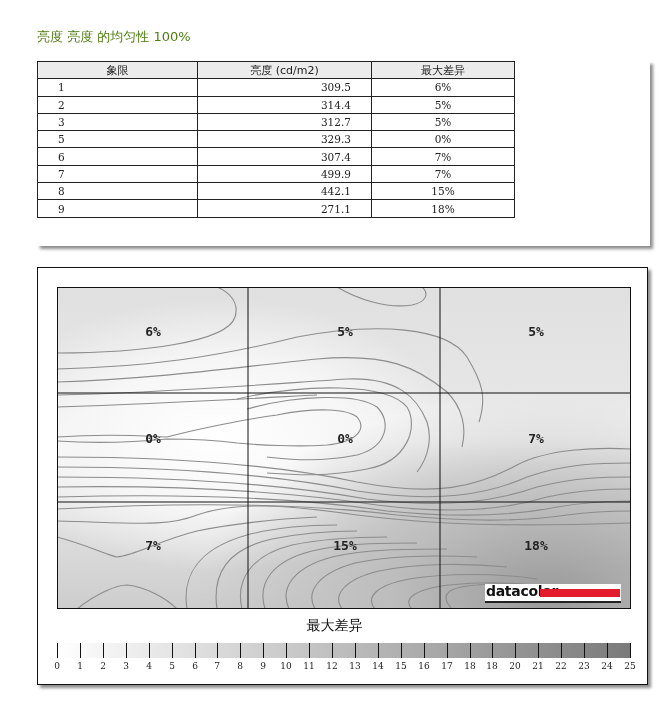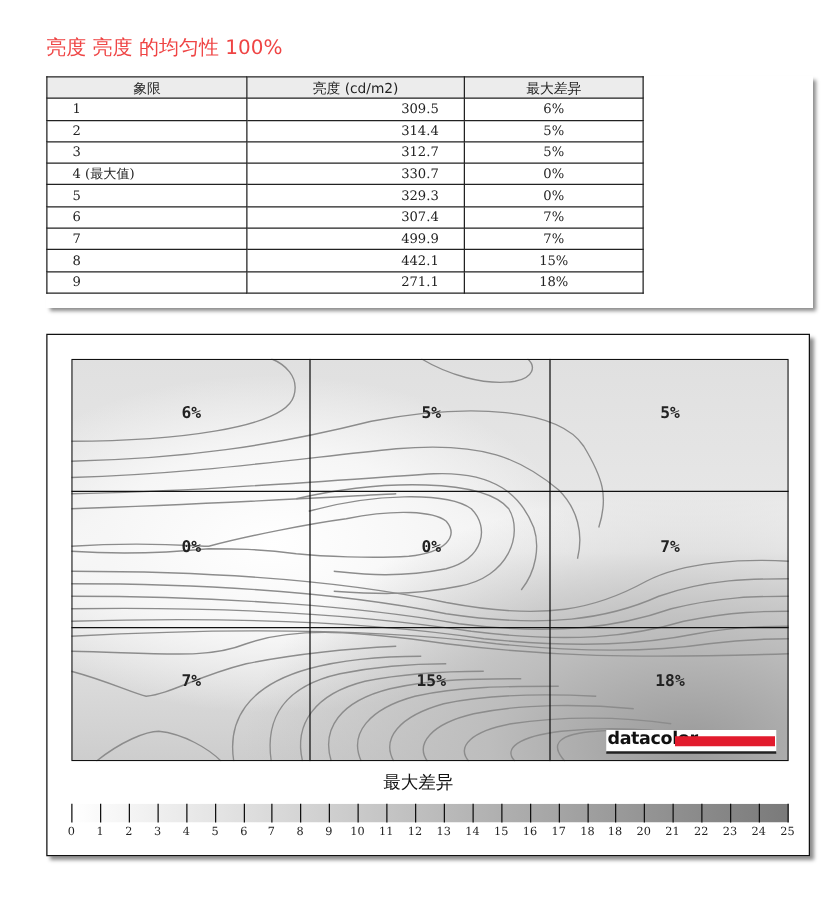--- a/index.html
+++ b/index.html
@@ -1,19 +1,19 @@
 <!DOCTYPE html>
 <html><head>
 <meta charset="utf-8">
 <style>
   html, body { margin:0; padding:0; background:#ffffff; }
   body { width:669px; height:719px; position:relative; overflow:hidden;
          font-family:"DejaVu Sans", sans-serif; color:#111; }
 
-  .page-title { position:absolute; left:37px; top:28px; font-size:16px; color:#ef4444;
+  .page-title { position:absolute; left:37px; top:28px; font-size:13px; color:#4d7c0f;
                 font-family:"DejaVu Sans", sans-serif; letter-spacing:0px; }
   .table-shadow { position:absolute; left:37px; top:61px; width:613px; height:185px;
                   box-shadow: 3px 3px 3px rgba(0,0,0,0.45); pointer-events:none; }
   .table-bg { position:absolute; left:37px; top:61px; width:613px; height:185px; background:#fff; }
   table.data { position:absolute; left:37px; top:61px; border-collapse:collapse;
                font-family:"DejaVu Serif", serif; font-size:10.5px; color:#222; }
   table.data td, table.data th { border:1px solid #222; height:17.3px; padding:0 20px; box-sizing:border-box; }
   table.data th { background:#ececec; font-weight:normal; font-family:"DejaVu Sans", sans-serif; font-size:11px; }
   table.data td.c1 { width:160px; text-align:left; }
   table.data td.c2 { width:174px; text-align:right; }
@@ -61,25 +61,20 @@
   </tr>
   <tr>
     <td class="c1">2</td>
     <td class="c2">314.4</td>
     <td class="c3">5%</td>
   </tr>
   <tr>
     <td class="c1">3</td>
     <td class="c2">312.7</td>
     <td class="c3">5%</td>
-  </tr>
-  <tr>
-    <td class="c1">4 (最大值)</td>
-    <td class="c2">330.7</td>
-    <td class="c3">0%</td>
   </tr>
   <tr>
     <td class="c1">5</td>
     <td class="c2">329.3</td>
     <td class="c3">0%</td>
   </tr>
   <tr>
     <td class="c1">6</td>
     <td class="c2">307.4</td>
     <td class="c3">7%</td>

